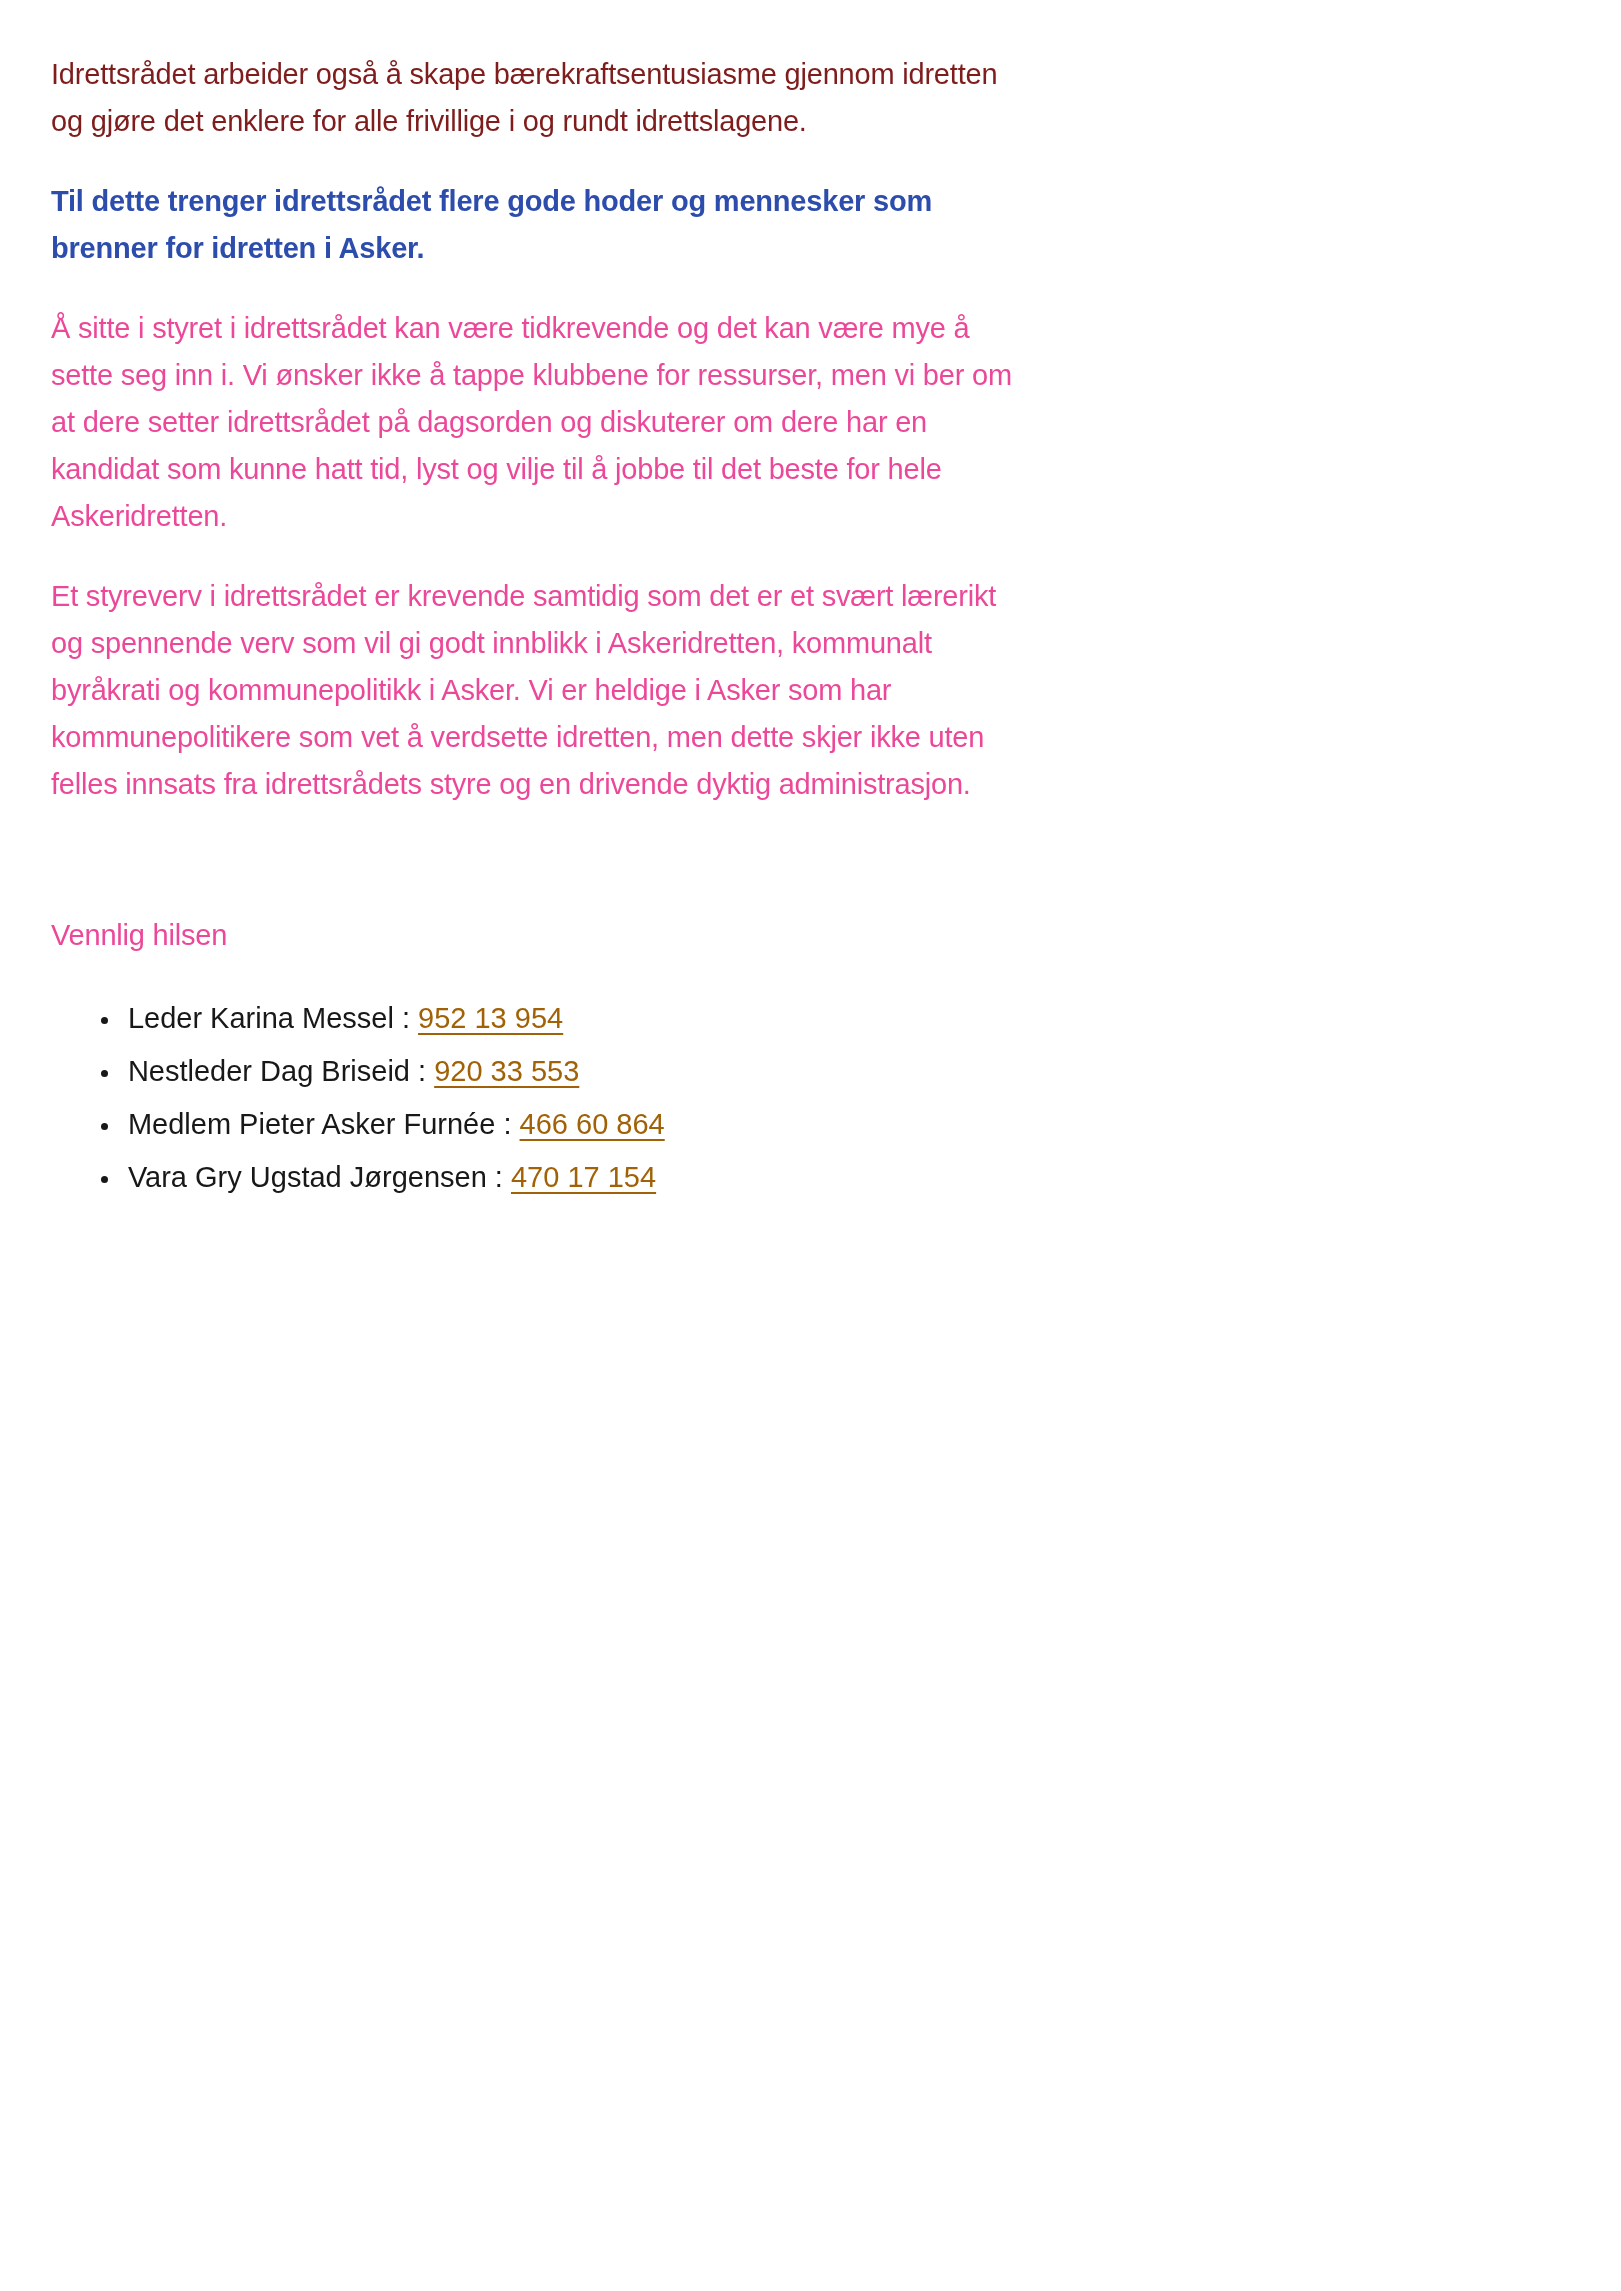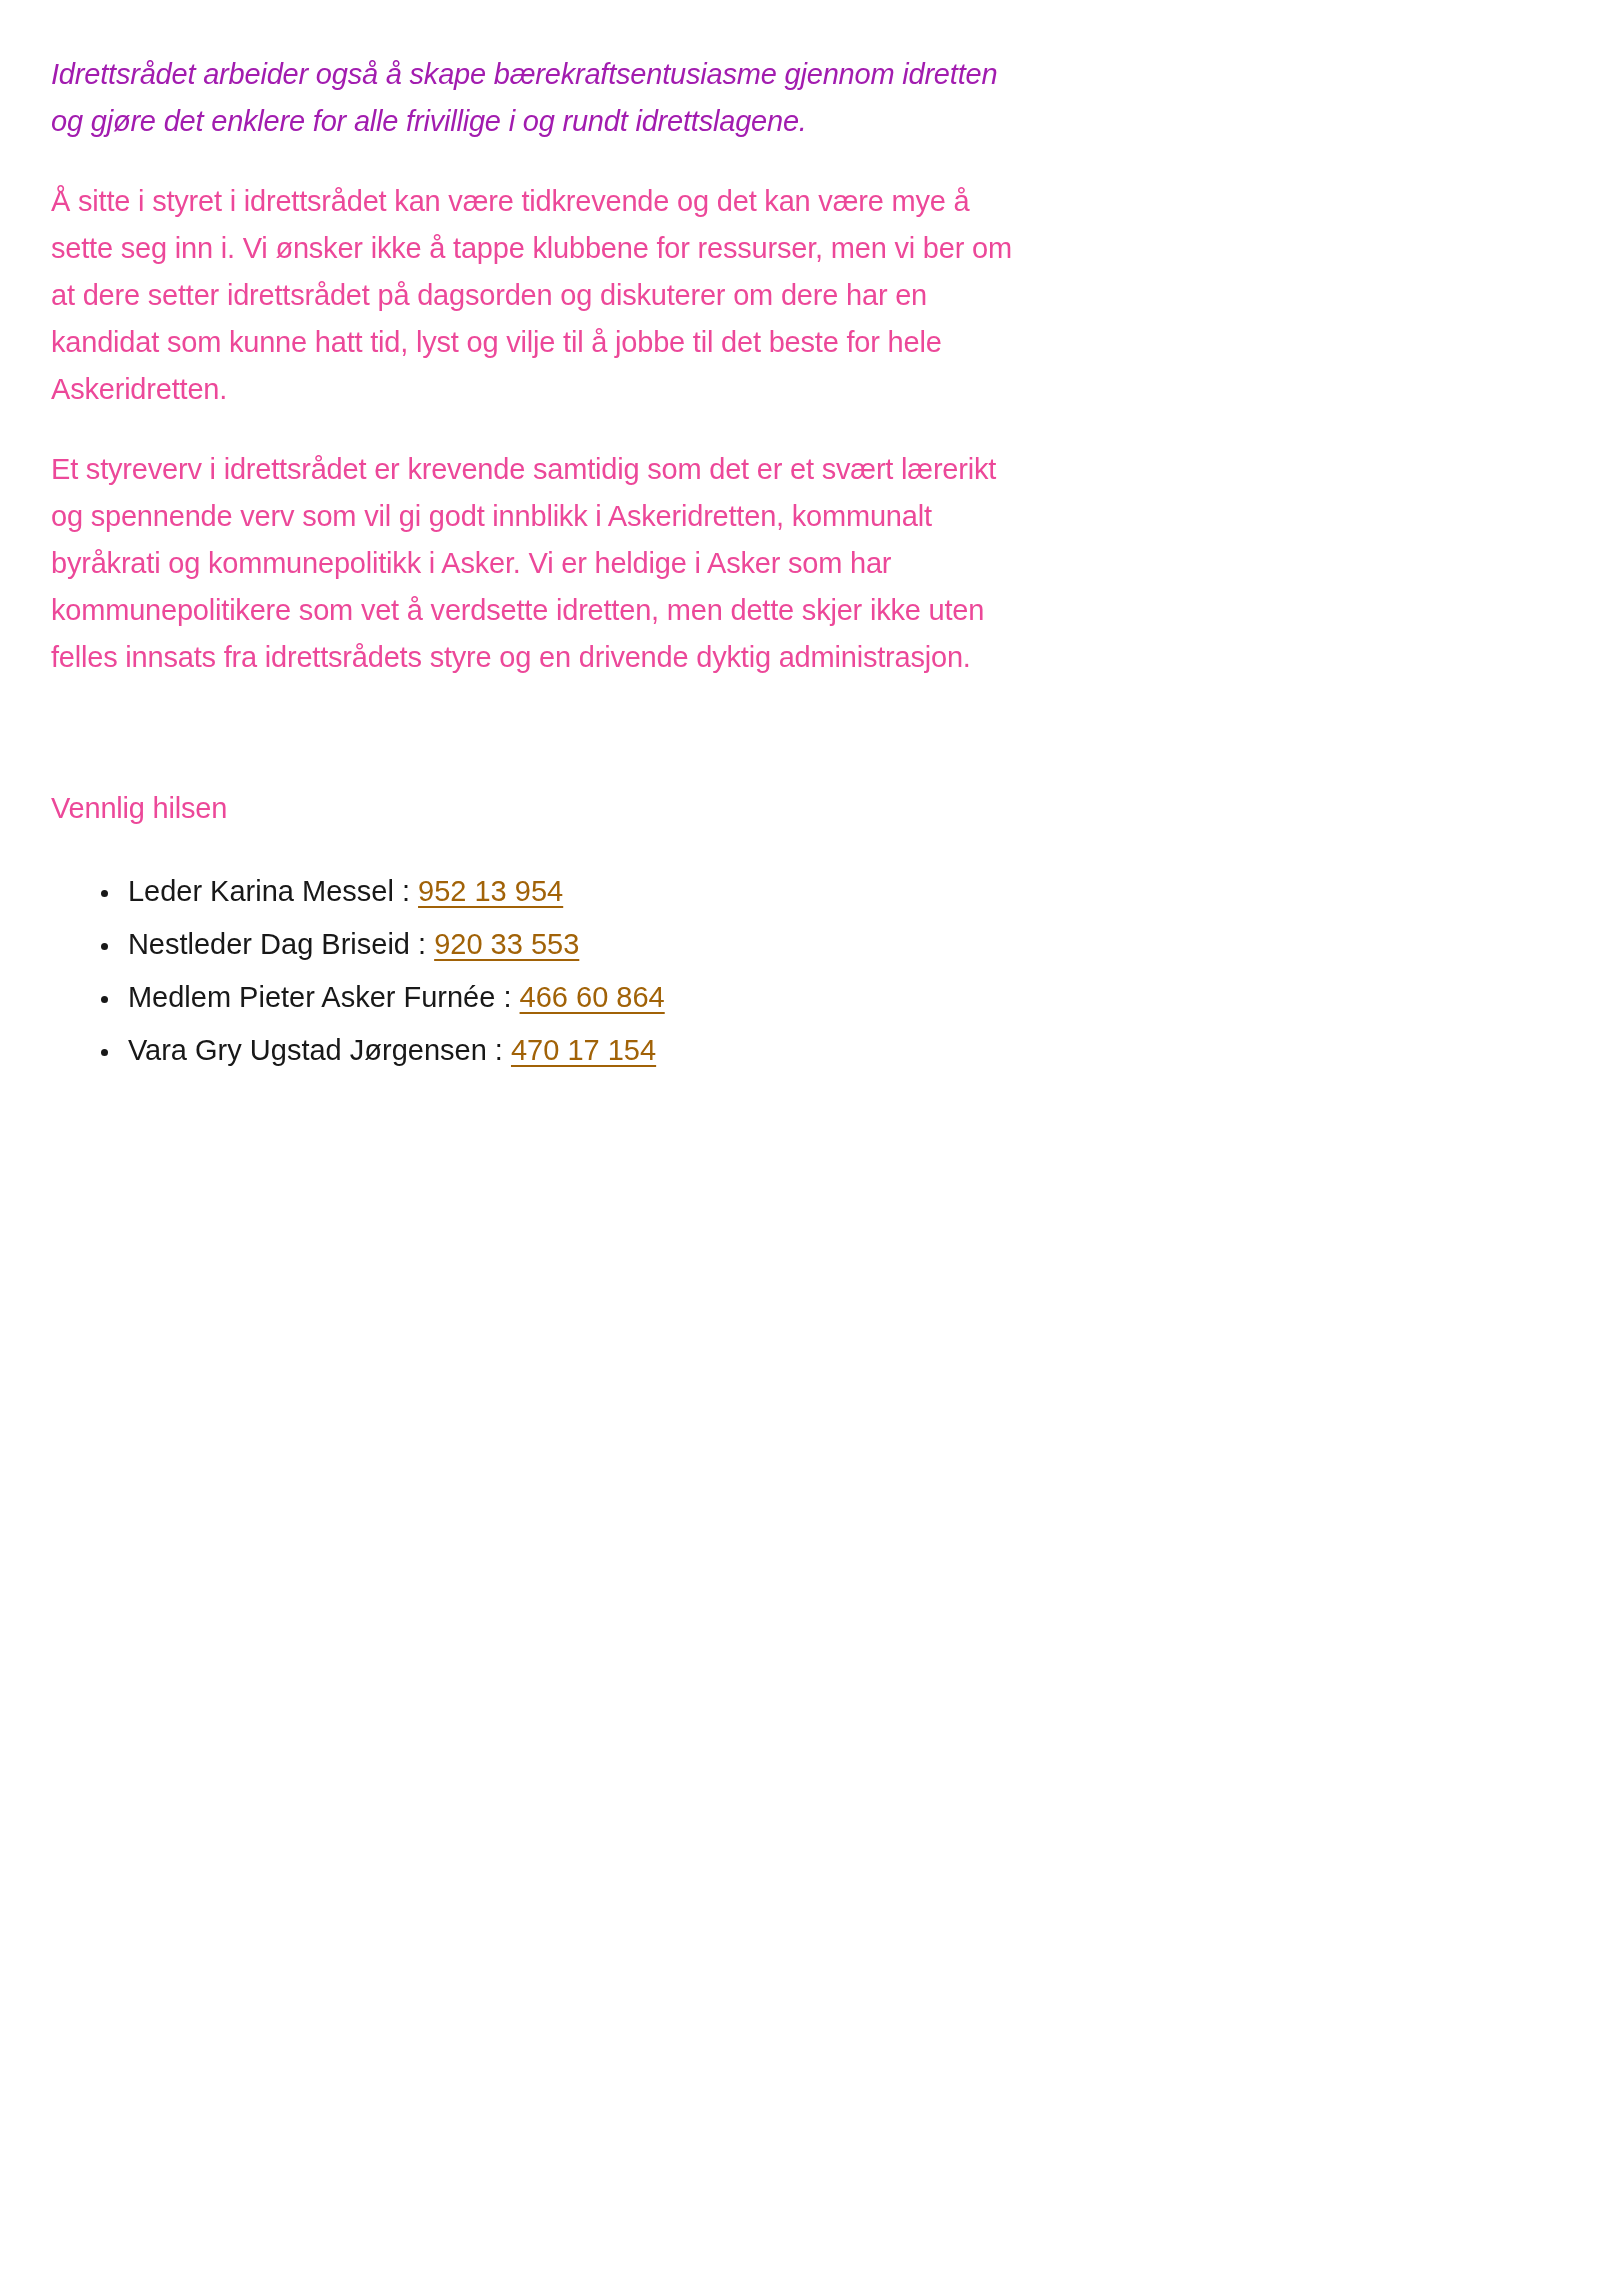--- a/index.html
+++ b/index.html
@@ -23,21 +23,21 @@
   .content {
     width: 970px;
   }
   p {
     margin: 0 0 33px 0;
     font-size: 29px;
     line-height: 47px;
     letter-spacing: -0.2px;
   }
   .bold { font-weight: 700; }
-  .navy { color: #a21caf; font-style: italic; }
+  .navy { color: #7f1d1d; }
   .black { color: #ec4899; }
   .blue { color: #2d4dad; }
   .red  { color: #da3b3d; }
   .pre-signature-gap {
     height: 71px;
   }
   ul.contact-list {
     margin: 11.8px 0 0 0;
     padding-left: 71px;
     list-style: disc;
@@ -60,20 +60,21 @@
   }
 </style>
 </head>
 <body>
 
 <div class="page">
   <div class="content">
 
     <p class="navy">Idrettsrådet arbeider også å skape bærekraftsentusiasme gjennom idretten og gjøre det enklere for alle frivillige i og rundt idrettslagene.</p>
 
+    <p class="blue bold">Til dette trenger idrettsrådet flere gode hoder og mennesker som brenner for idretten i Asker.</p>
 
     <p class="black">Å sitte i styret i idrettsrådet kan være tidkrevende og det kan være mye å sette seg inn i. Vi ønsker ikke å tappe klubbene for ressurser, men vi ber om at dere setter idrettsrådet på dagsorden og diskuterer om dere har en kandidat som kunne hatt tid, lyst og vilje til å jobbe til det beste for hele Askeridretten.</p>
 
     <p class="black">Et styreverv i idrettsrådet er krevende samtidig som det er et svært lærerikt og spennende verv som vil gi godt innblikk i Askeridretten, kommunalt byråkrati og kommunepolitikk i Asker. Vi er heldige i Asker som har kommunepolitikere som vet å verdsette idretten, men dette skjer ikke uten felles innsats fra idrettsrådets styre og en drivende dyktig administrasjon.</p>
 
 
 
     <div class="pre-signature-gap"></div>
 
     <p class="black">Vennlig hilsen</p>

